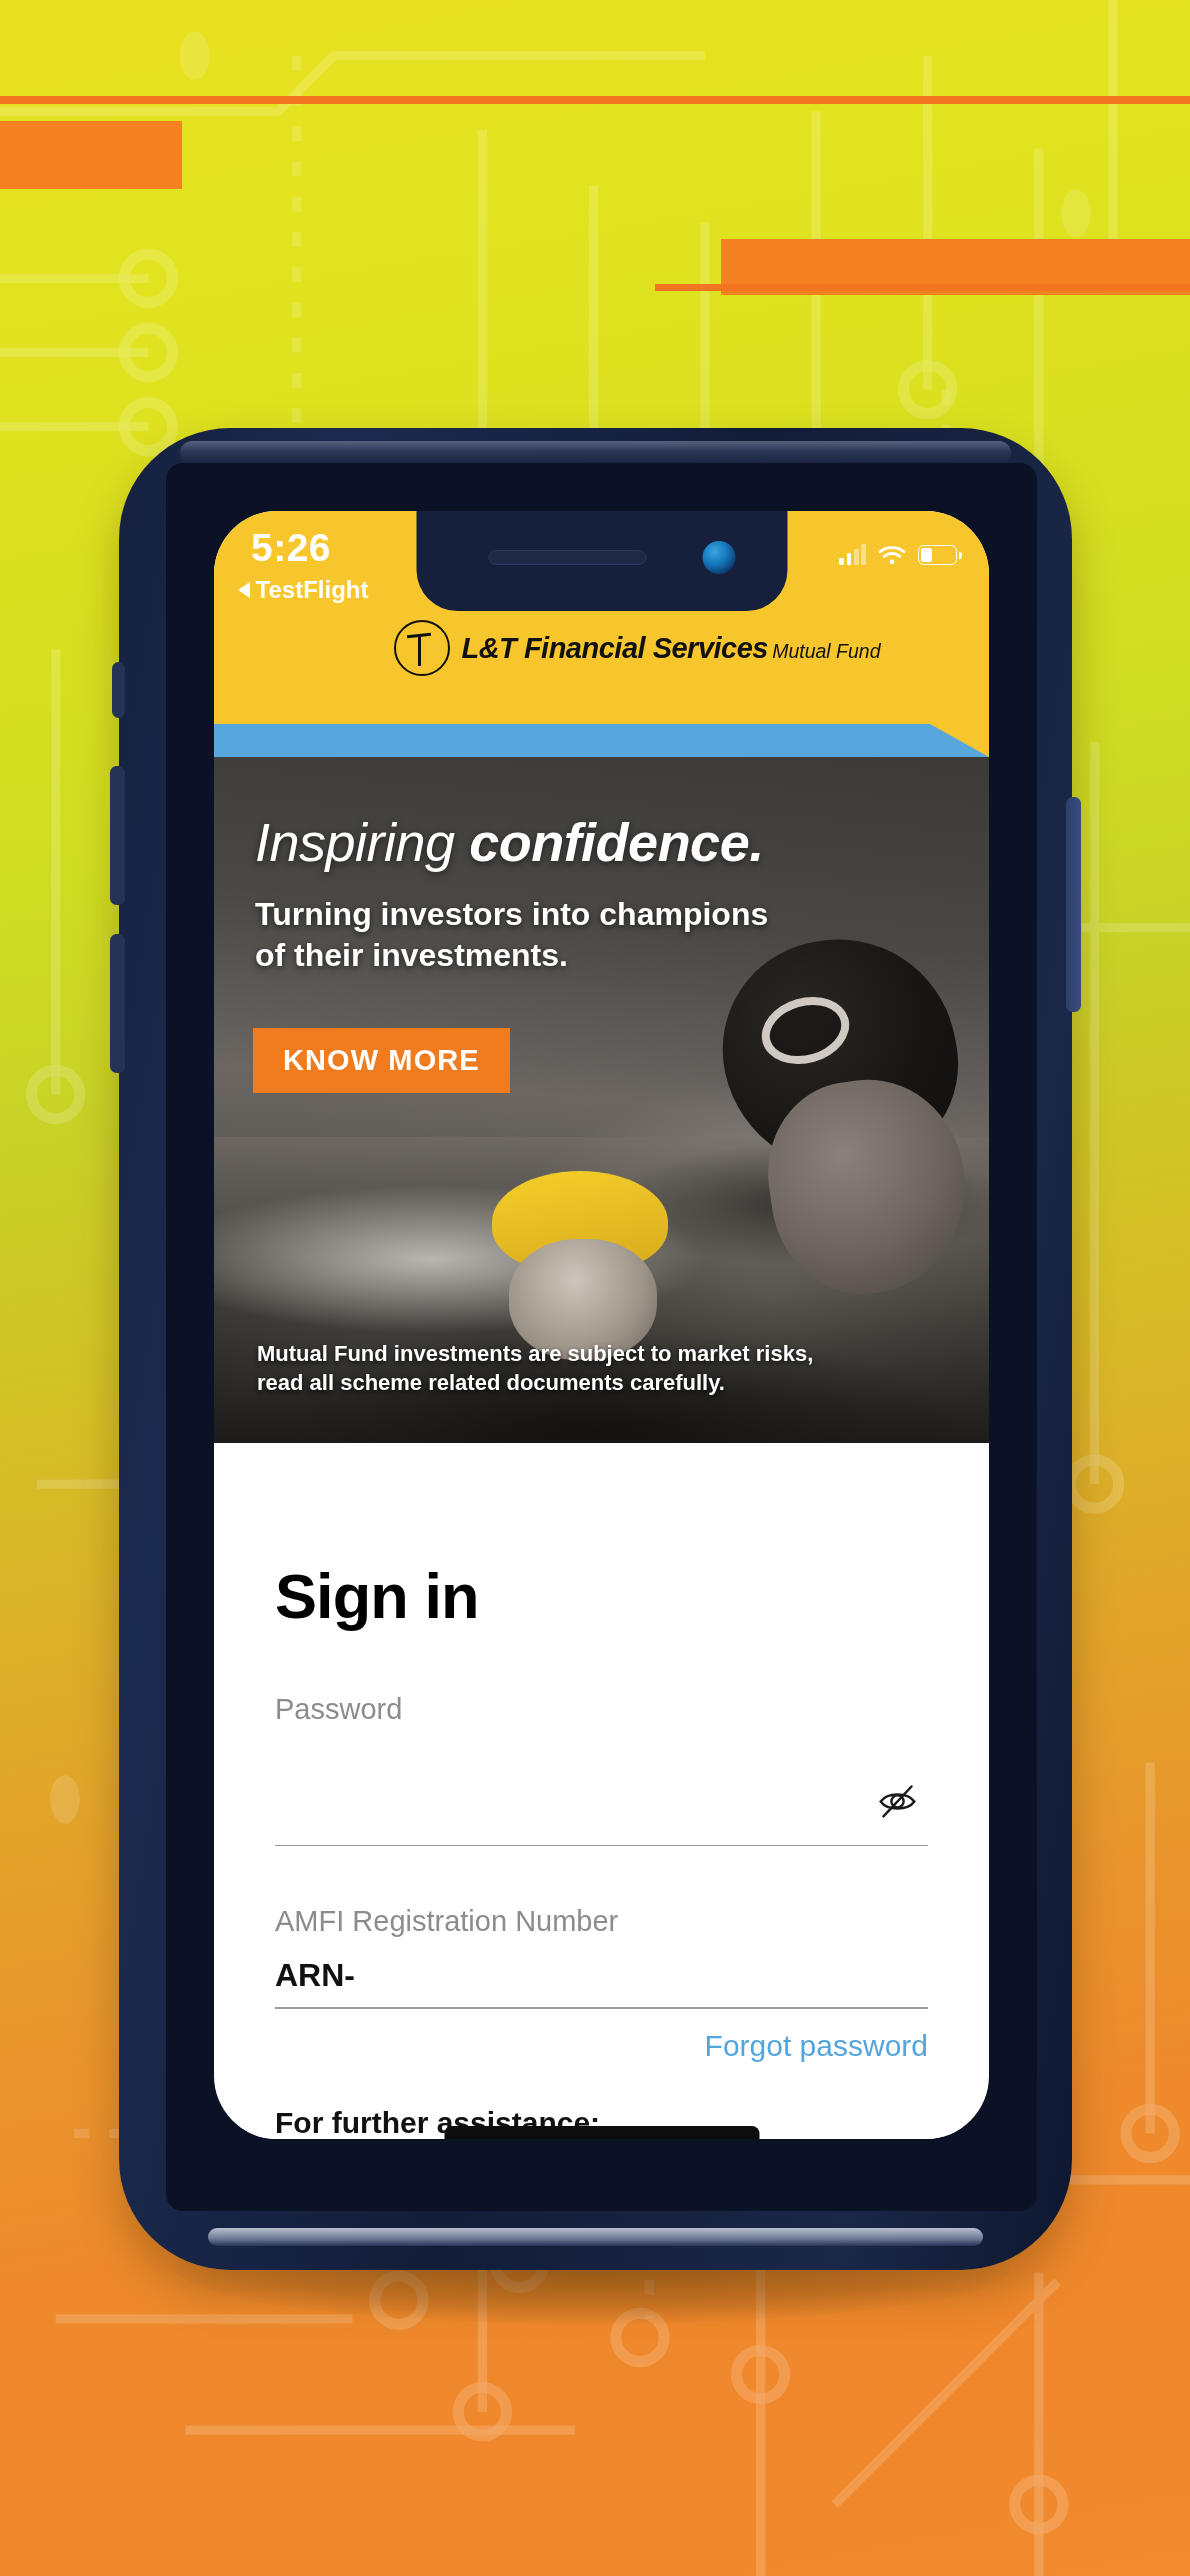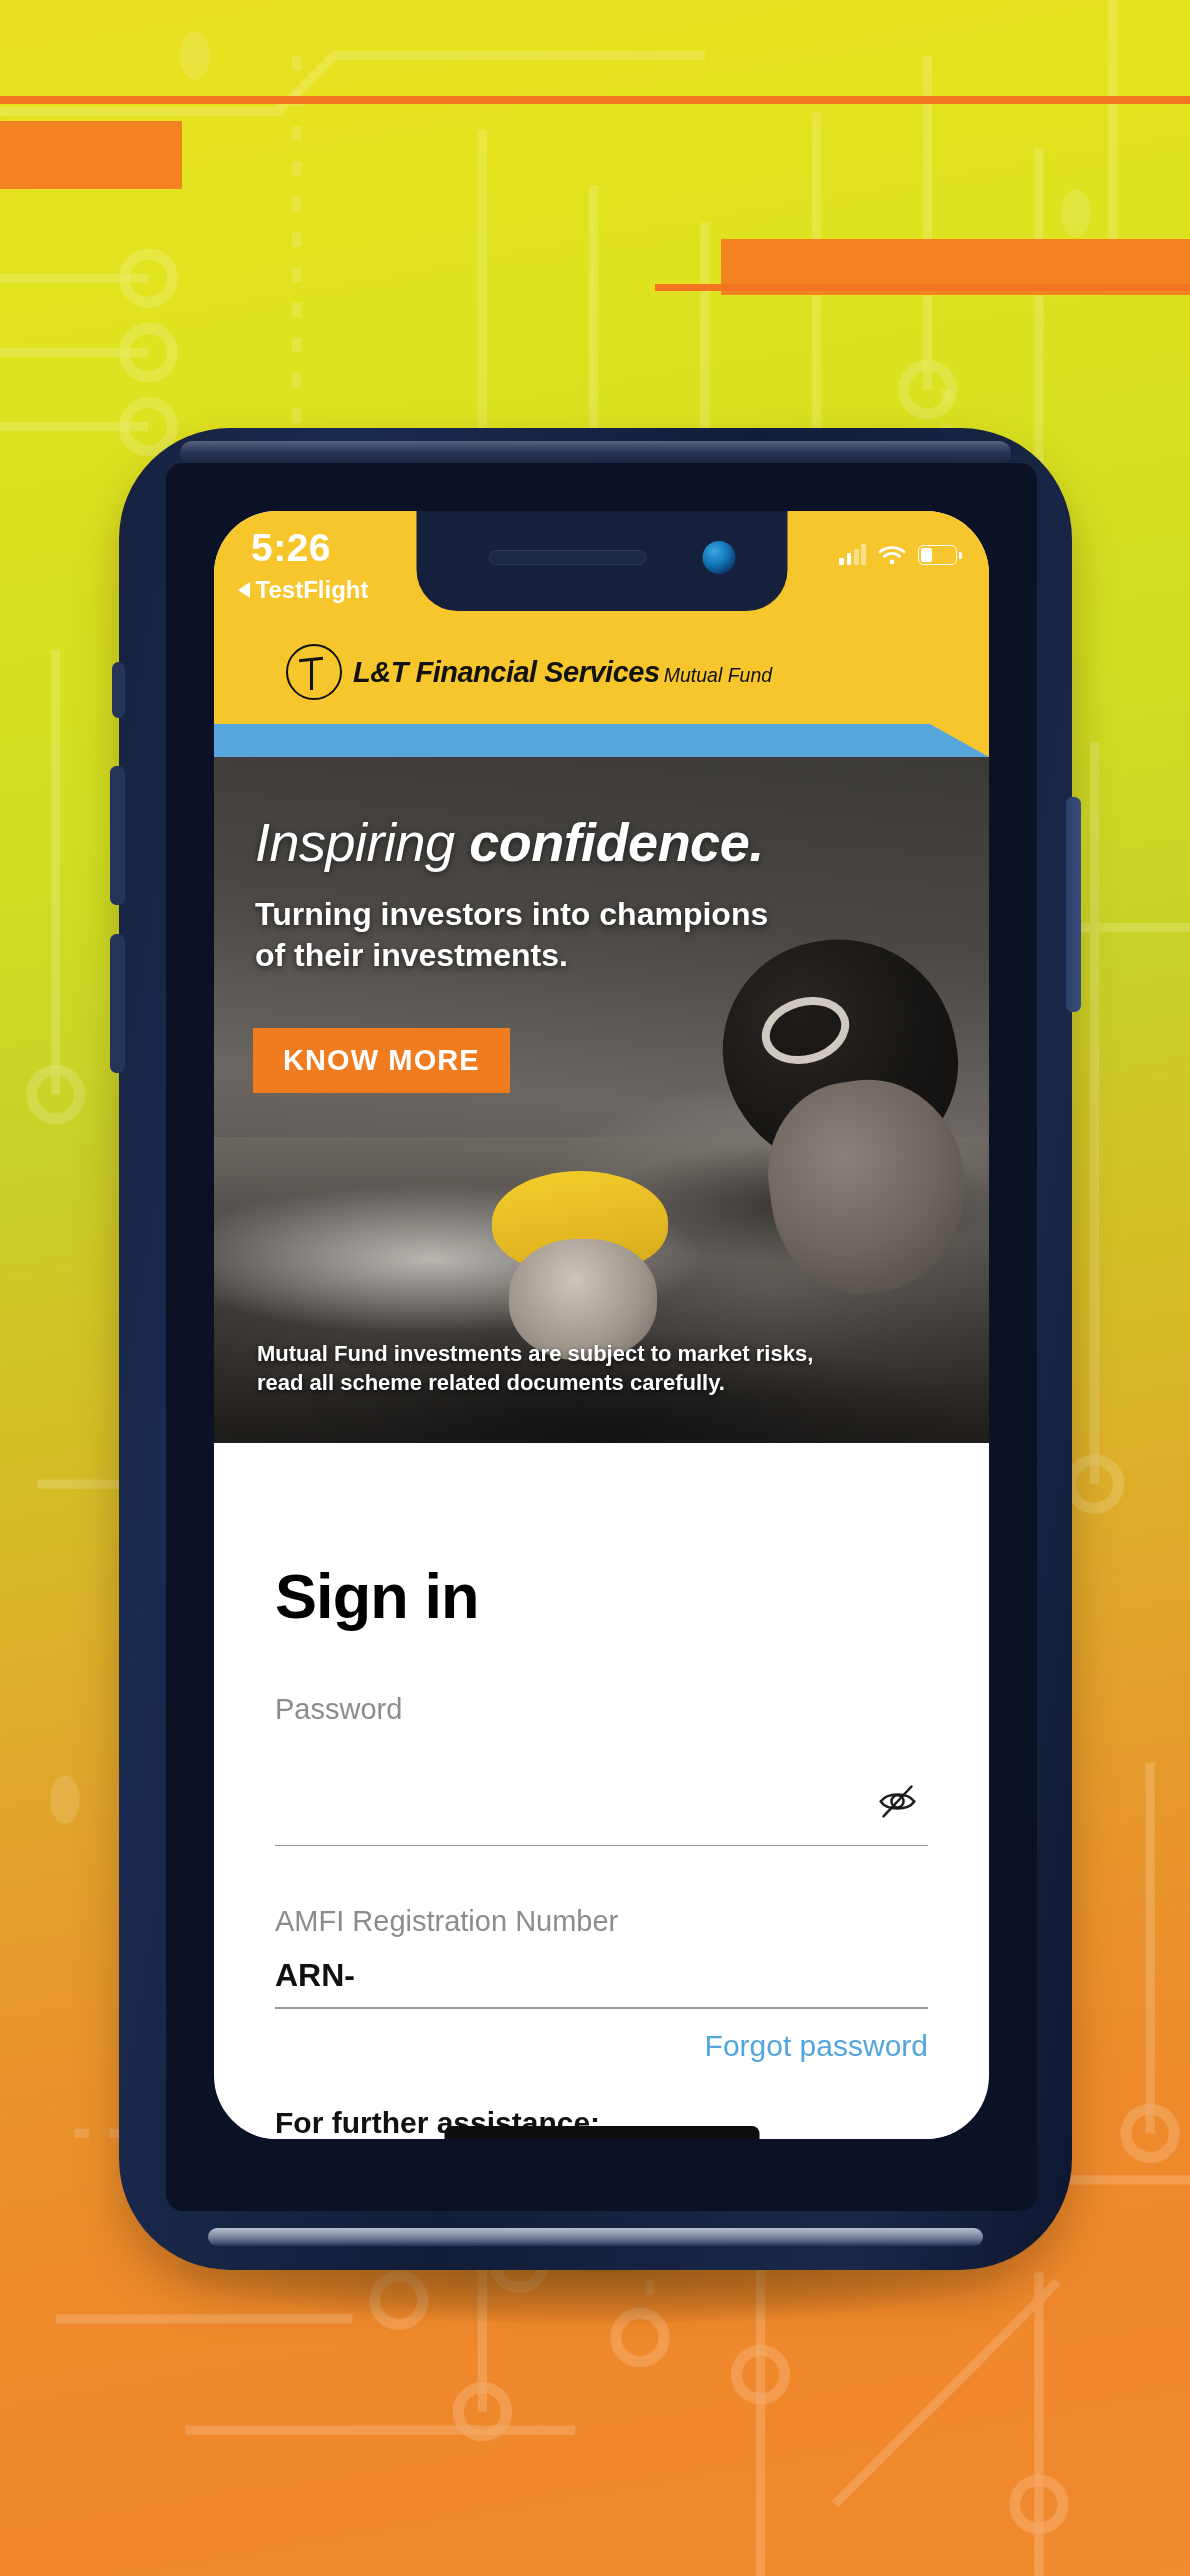--- a/index.html
+++ b/index.html
@@ -140,21 +140,21 @@
   .cell i:nth-child(4){height:21.3px; background:rgba(255,255,255,.45)}
   .batt {
     width:39px; height:19.5px; border:1.9px solid #fff; border-radius:5.6px;
     position:relative; padding:1.9px;
   }
   .batt::after{content:"";position:absolute;right:-5.6px;top:5.6px;width:2.8px;height:7.4px;background:#fff;border-radius:0 1.9px 1.9px 0;}
   .batt b{display:block;height:100%;width:34%;background:#fff;border-radius:2.8px;}
 
   .brandbar {
     position:relative; height:104px; background:#f7c52c;
-    display:flex; align-items:center;
+    display:flex; align-items:center;flex-direction:column;
   }
   .lt-logo { display:flex; align-items:center; margin-left:72px; }
   .lt-mark {
     width:56px; height:56px; border-radius:50%;
     border:2.8px solid #111; position:relative; flex:none;
   }
   .lt-mark::before{
     content:"";position:absolute;left:11px;top:12px;width:24px;height:2.8px;background:#111;
     transform:rotate(-6deg);
   }

